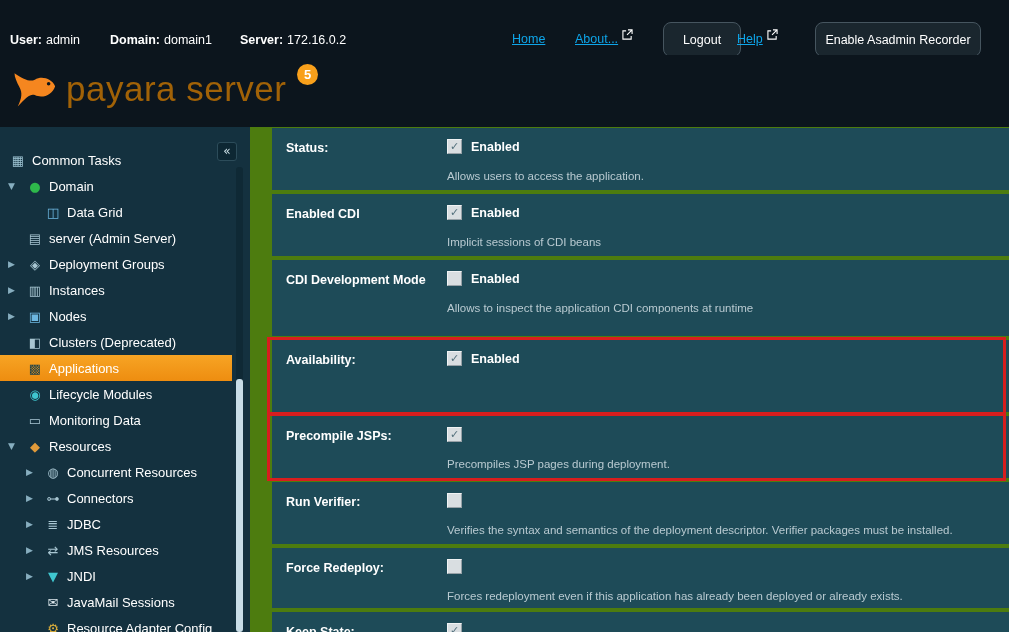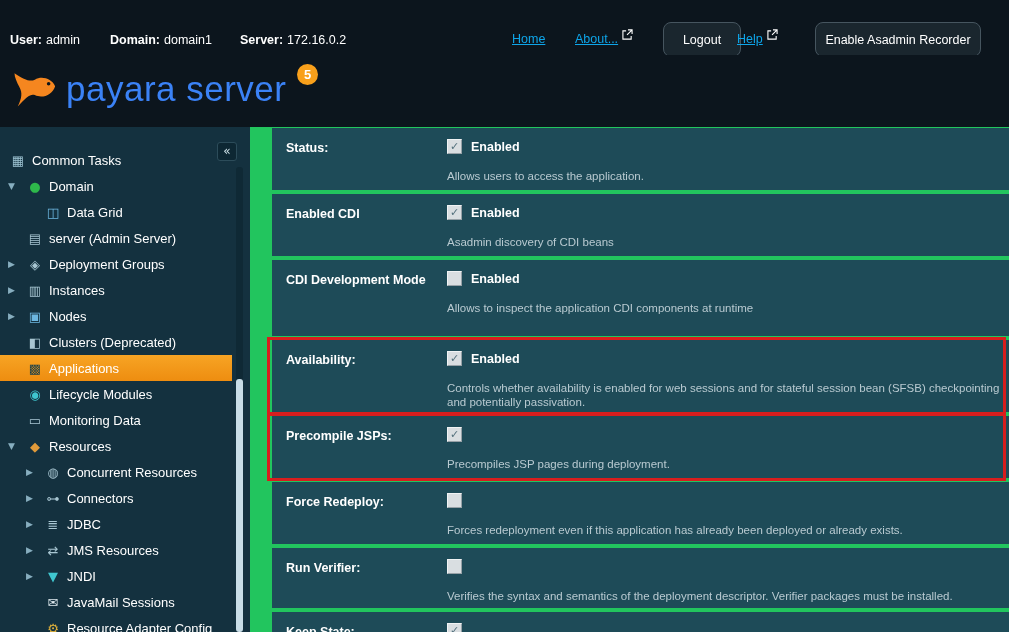--- a/index.html
+++ b/index.html
@@ -13,21 +13,21 @@
   .kv b { font-weight:bold; margin-right:4px; }
   .tblink { position:absolute; top:32px; font-size:12.5px; color:#0ea5e9; text-decoration:underline;
             cursor:pointer; white-space:nowrap; display:inline-flex; gap:4px; align-items:flex-start; }
   .tblink .ext { margin-top:-3px; }
   .tbbtn { position:absolute; top:22px; height:35px; background:#1a262e; border:1px solid #46555f;
            border-radius:8px; color:#fff; font-size:12.5px; font-family:inherit; cursor:pointer; }
 
   
   .brandbar { position:absolute; top:55px; left:0; width:100%; height:72px; background:#0c151d; z-index:3; }
   .fish { position:absolute; left:8px; top:14px; }
-  .wordmark { position:absolute; left:66px; top:14px; font-size:35px; letter-spacing:0.5px; color:#3b82f6; }
+  .wordmark { position:absolute; left:66px; top:14px; font-size:35px; letter-spacing:0.5px; color:#a16207; }
   .vbadge { position:absolute; left:297px; top:9px; width:21px; height:21px; border-radius:50%;
             background:#f9a01b; color:#fff; font-size:13px; font-weight:bold; text-align:center; line-height:21px; }
 
   
   .sidebar { position:absolute; top:127px; left:0; width:250px; bottom:0; background:#14313f; overflow:hidden; }
   .collapse { position:absolute; top:15px; right:13px; width:20px; height:19px; background:#0d2733;
               border:1px solid #2c4c5a; border-radius:3px; color:#cfe3ea; font-size:12px; line-height:15px;
               text-align:center; cursor:pointer; padding:0; font-family:"DejaVu Sans",sans-serif; z-index:2; }
   .scroll-track { position:absolute; top:40px; right:7px; width:7px; bottom:0; background:#0f2935; border-radius:3px; }
   .scroll-thumb { position:absolute; top:212px; bottom:0; width:100%; background:#c9dde7; border-radius:3px; }
@@ -35,21 +35,21 @@
   .titem { display:flex; align-items:center; height:26px; cursor:pointer; }
   .titem.lvl0 { padding-left:8px; }
   .titem.lvl1 { padding-left:26px; }
   .titem.selected { background:linear-gradient(#f7a424,#ee8d10); }
   .exp { flex:0 0 17px; font-size:9px; color:#87aebf; font-family:"DejaVu Sans",sans-serif; }
   .spacer { flex:0 0 17px; }
   .ticon { flex:0 0 20px; text-align:center; font-size:13px; margin-right:4px; font-family:"DejaVu Sans",sans-serif; }
   .tlabel { font-size:13px; color:#fff; white-space:nowrap; }
 
   
-  .content { position:absolute; top:127px; left:250px; right:0; bottom:0; background:#22c55e;
+  .content { position:absolute; top:127px; left:250px; right:0; bottom:0; background:#4d7c0f;
              overflow:hidden; padding:1px 0 8px 22px; }
   .frow { position:relative; background:#1e4b58; height:62px; margin-bottom:4px; }
   .frow:nth-child(3) { height:76px; }
   .frow:nth-child(4) { height:72px; }
   .frow:nth-child(7) { height:60px; }
   .frow.hl::after { content:""; position:absolute; left:-5px; right:3px; top:-3px; bottom:-3px;
                     border:3px solid #d81e1e; pointer-events:none; z-index:5; }
   .flabel { position:absolute; left:14px; top:13px; font-size:12.5px; font-weight:bold; color:#fff; white-space:nowrap; }
   .fctrl { position:absolute; left:175px; top:11px; display:flex; align-items:center; gap:9px; }
   .cb { width:15px; height:15px; background:#d9dee1; border:1px solid #f0f3f4;
@@ -210,58 +210,57 @@
             <span class="cblabel">Enabled</span>
           </div>
           <div class="fdesc">Allows users to access the application.</div>
         </div>
         <div class="frow">
           <div class="flabel">Enabled CDI</div>
           <div class="fctrl">
             <span class="cb checked">✓</span>
             <span class="cblabel">Enabled</span>
           </div>
-          <div class="fdesc">Asadmin discovery of CDI beans</div>
+          <div class="fdesc">Implicit sessions of CDI beans</div>
         </div>
         <div class="frow">
           <div class="flabel">CDI Development Mode</div>
           <div class="fctrl">
             <span class="cb"></span>
             <span class="cblabel">Enabled</span>
           </div>
           <div class="fdesc">Allows to inspect the application CDI components at runtime</div>
         </div>
         <div class="frow hl">
           <div class="flabel">Availability:</div>
           <div class="fctrl">
             <span class="cb checked">✓</span>
             <span class="cblabel">Enabled</span>
           </div>
-          <div class="fdesc">Controls whether availability is enabled for web sessions and for stateful session bean (SFSB) checkpointing and potentially passivation.</div>
         </div>
         <div class="frow hl">
           <div class="flabel">Precompile JSPs:</div>
           <div class="fctrl">
             <span class="cb checked">✓</span>
           </div>
           <div class="fdesc">Precompiles JSP pages during deployment.</div>
         </div>
         <div class="frow">
+          <div class="flabel">Run Verifier:</div>
+          <div class="fctrl">
+            <span class="cb"></span>
+          </div>
+          <div class="fdesc">Verifies the syntax and semantics of the deployment descriptor. Verifier packages must be installed.</div>
+        </div>
+        <div class="frow">
           <div class="flabel">Force Redeploy:</div>
           <div class="fctrl">
             <span class="cb"></span>
           </div>
           <div class="fdesc">Forces redeployment even if this application has already been deployed or already exists.</div>
-        </div>
-        <div class="frow">
-          <div class="flabel">Run Verifier:</div>
-          <div class="fctrl">
-            <span class="cb"></span>
-          </div>
-          <div class="fdesc">Verifies the syntax and semantics of the deployment descriptor. Verifier packages must be installed.</div>
         </div>
         <div class="frow">
           <div class="flabel">Keep State:</div>
           <div class="fctrl">
             <span class="cb checked">✓</span>
           </div>
         </div>
       </div>
   </main>
 

